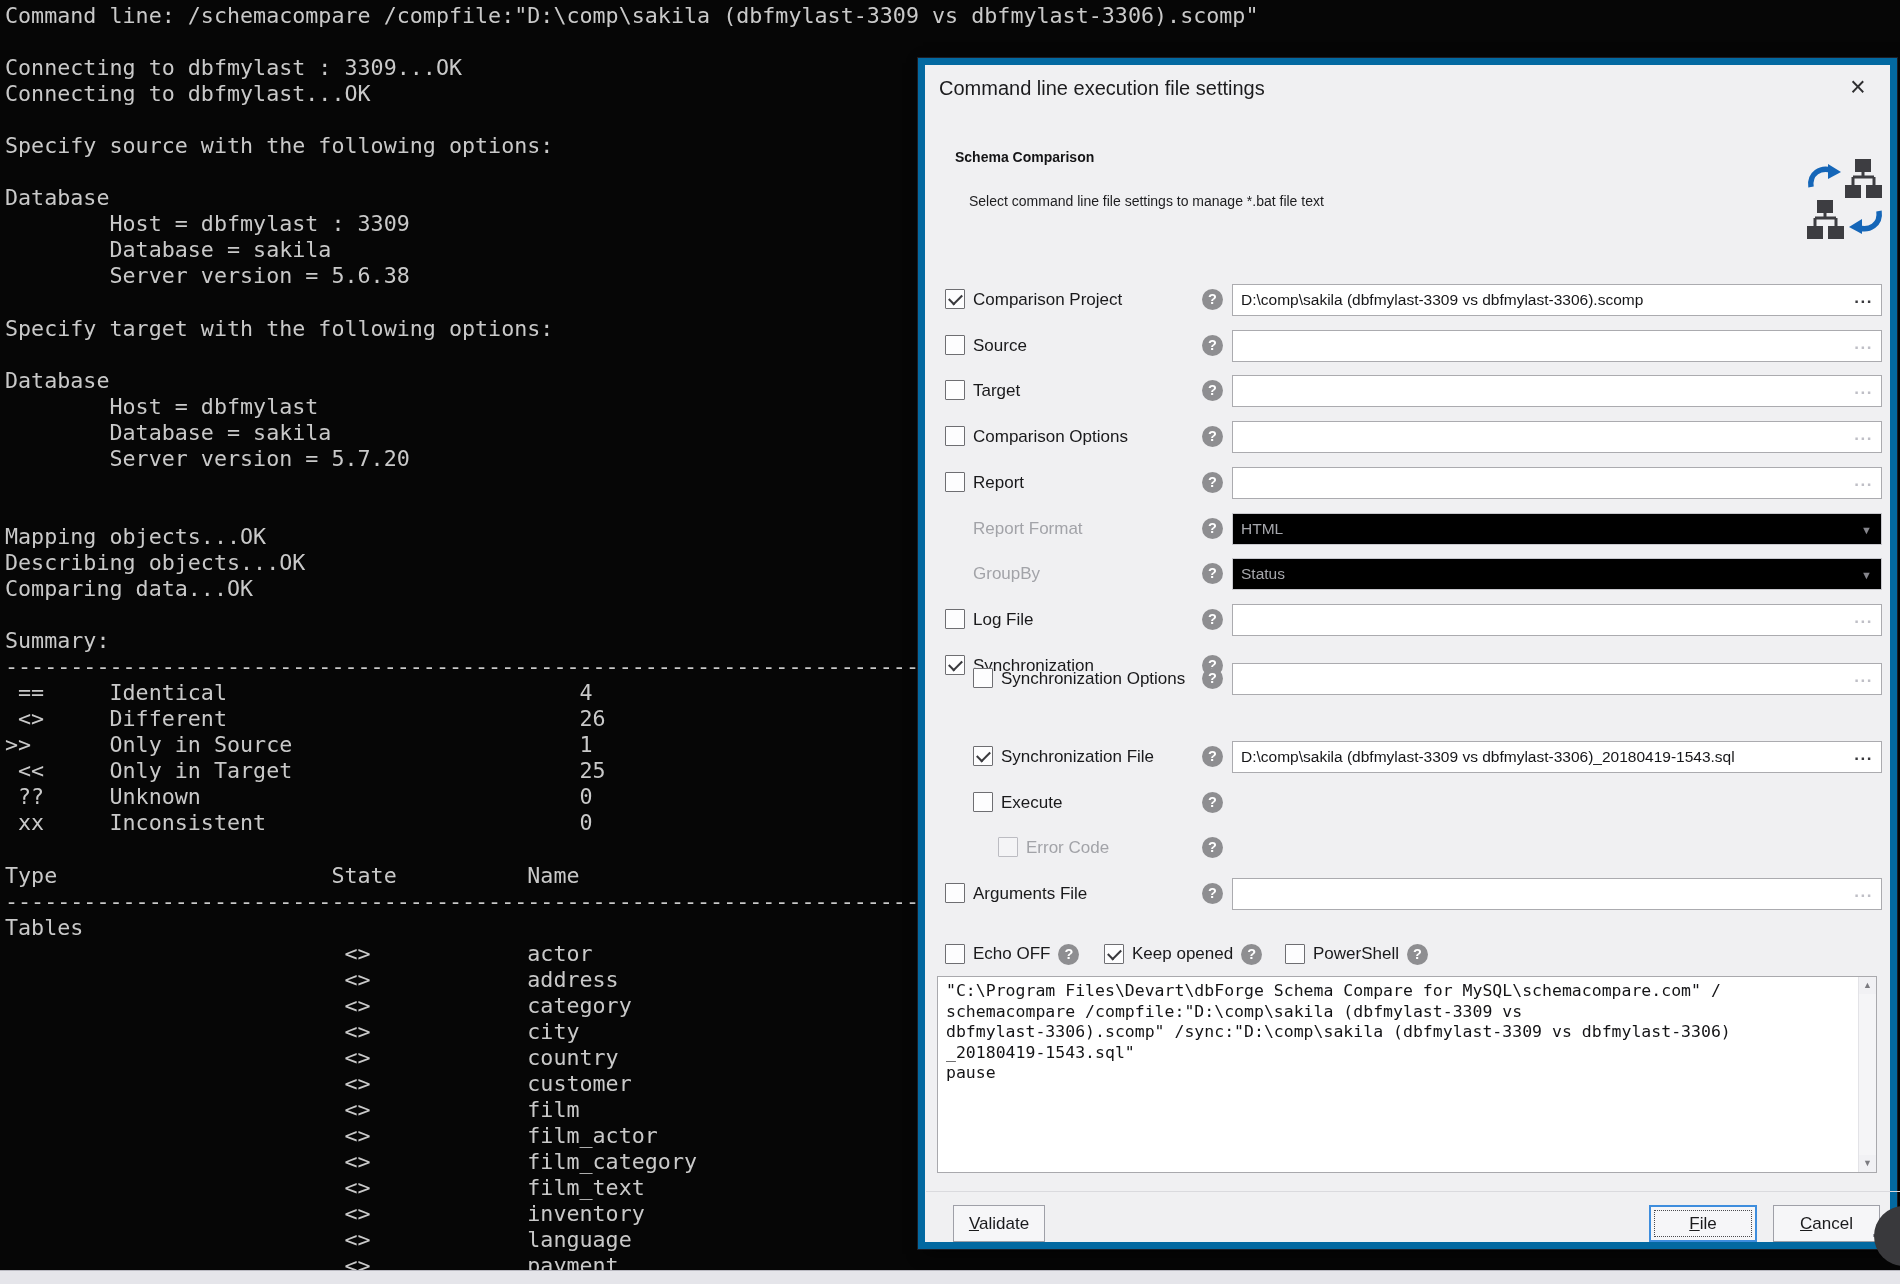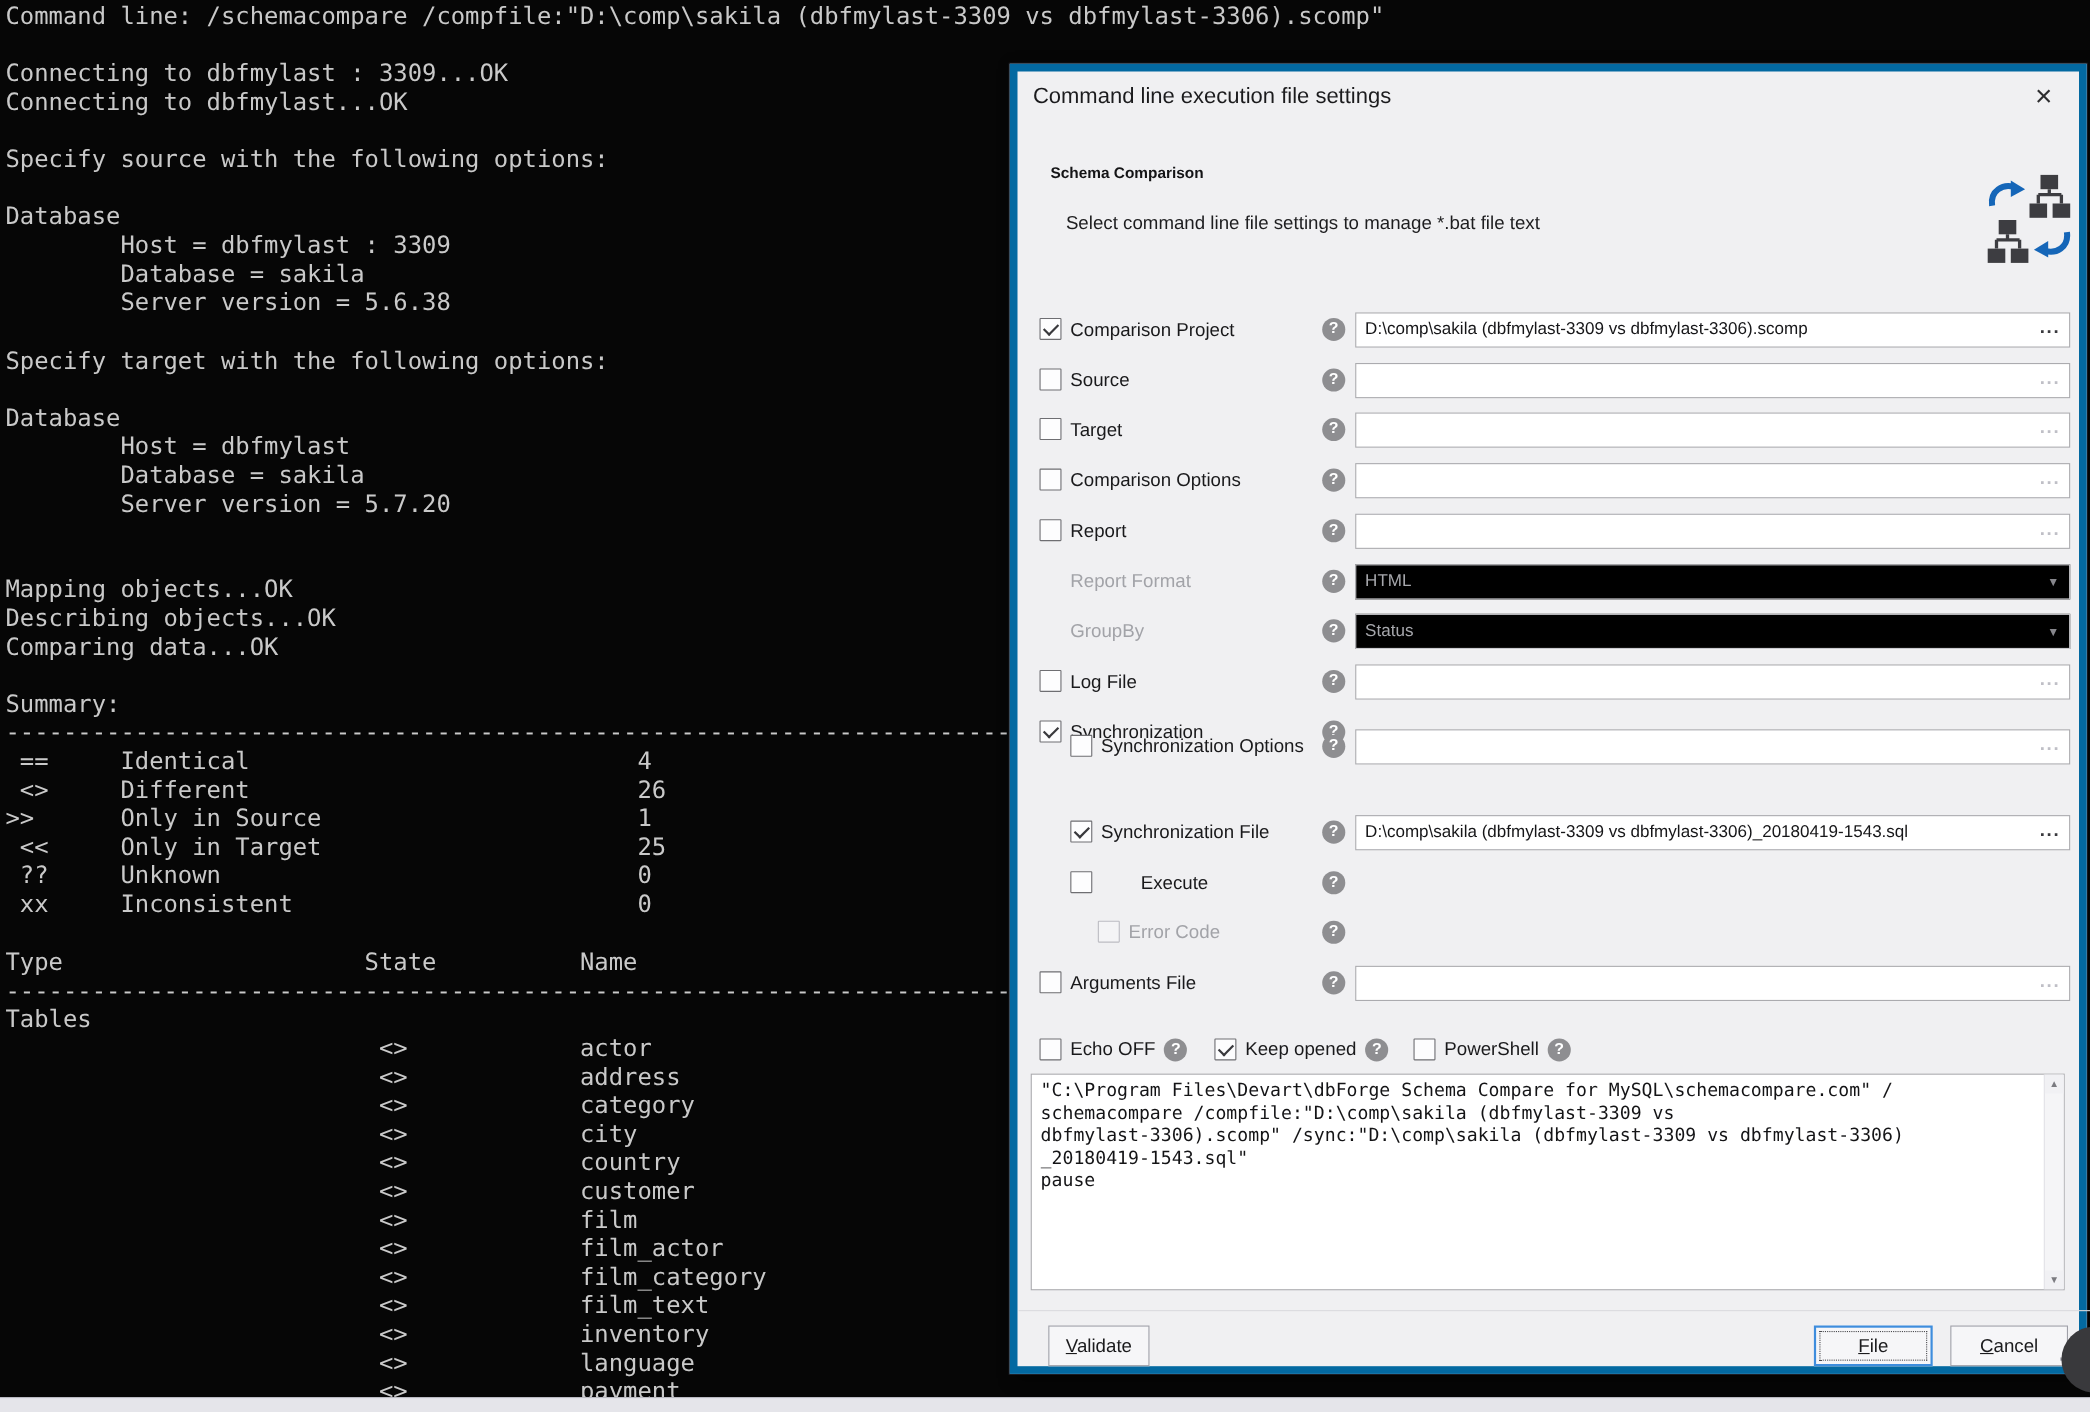--- a/index.html
+++ b/index.html
@@ -17,21 +17,21 @@
     border-radius:50%;background:#39393c;z-index:40}
 
   
   .dialog{position:absolute;left:918px;top:58px;width:979px;height:1191px;
     background:#f0f0f2;border:7px solid #0369a1;z-index:20;
     box-shadow:0 0 0 1px rgba(60,60,75,.45),5px 5px 14px rgba(0,0,0,.55)}
   .dlg-title{position:absolute;left:14px;top:12px;font-size:20px;color:#1b1b1d;white-space:nowrap}
   .close-btn{position:absolute;top:6px;right:16px;width:32px;height:32px;font-size:27px;color:#2e2e30;
     display:flex;align-items:center;justify-content:center;cursor:pointer;line-height:1}
   .schema-title{position:absolute;left:30px;top:84px;font-size:14px;font-weight:bold;color:#141416}
-  .schema-sub{position:absolute;left:44px;top:128px;font-size:17px;color:#1d1d1f}
+  .schema-sub{position:absolute;left:44px;top:128px;font-size:14px;color:#1d1d1f}
   .sync-icon{position:absolute;left:880px;top:92px}
 
   
   .row{position:absolute;left:0;width:979px;height:46px}
   .cb{position:absolute;top:12px;width:20px;height:20px;background:#fdfdfe;
     border:1px solid #6e6e72;border-radius:1px}
   .cb.checked::after{content:"";position:absolute;left:3px;top:4px;width:11px;height:6px;
     border-left:2.5px solid #39393d;border-bottom:2.5px solid #39393d;transform:rotate(-45deg)}
   .cb.disabled{border-color:#bcbcc2;background:#f4f4f6}
   .cb.inline{position:relative;top:0;flex:none}
@@ -246,21 +246,21 @@
         <span class="cb checked" style="left: 48px;"></span>
         <span class="lbl" style="left: 76px;">Synchronization File</span>
         <span class="help">?</span>
         <div class="field">
           <span class="val">D:\comp\sakila (dbfmylast-3309 vs dbfmylast-3306)_20180419-1543.sql</span>
           <span class="dots">...</span>
         </div>
       </div>
       <div class="row" style="top: 714.7px;">
         <span class="cb" style="left: 48px;"></span>
-        <span class="lbl" style="left: 76px; margin-left: 36px;">Execute</span>
+        <span class="lbl" style="left: 76px;">Execute</span>
         <span class="help">?</span>
       </div>
       <div class="row" style="top: 760.4px;">
         <span class="cb disabled" style="left: 73px;"></span>
         <span class="lbl disabled" style="left: 101px;">Error Code</span>
         <span class="help">?</span>
       </div>
       <div class="row" style="top: 806.1px;">
         <span class="cb" style="left: 20px;"></span>
         <span class="lbl" style="left: 48px;">Arguments File</span>

